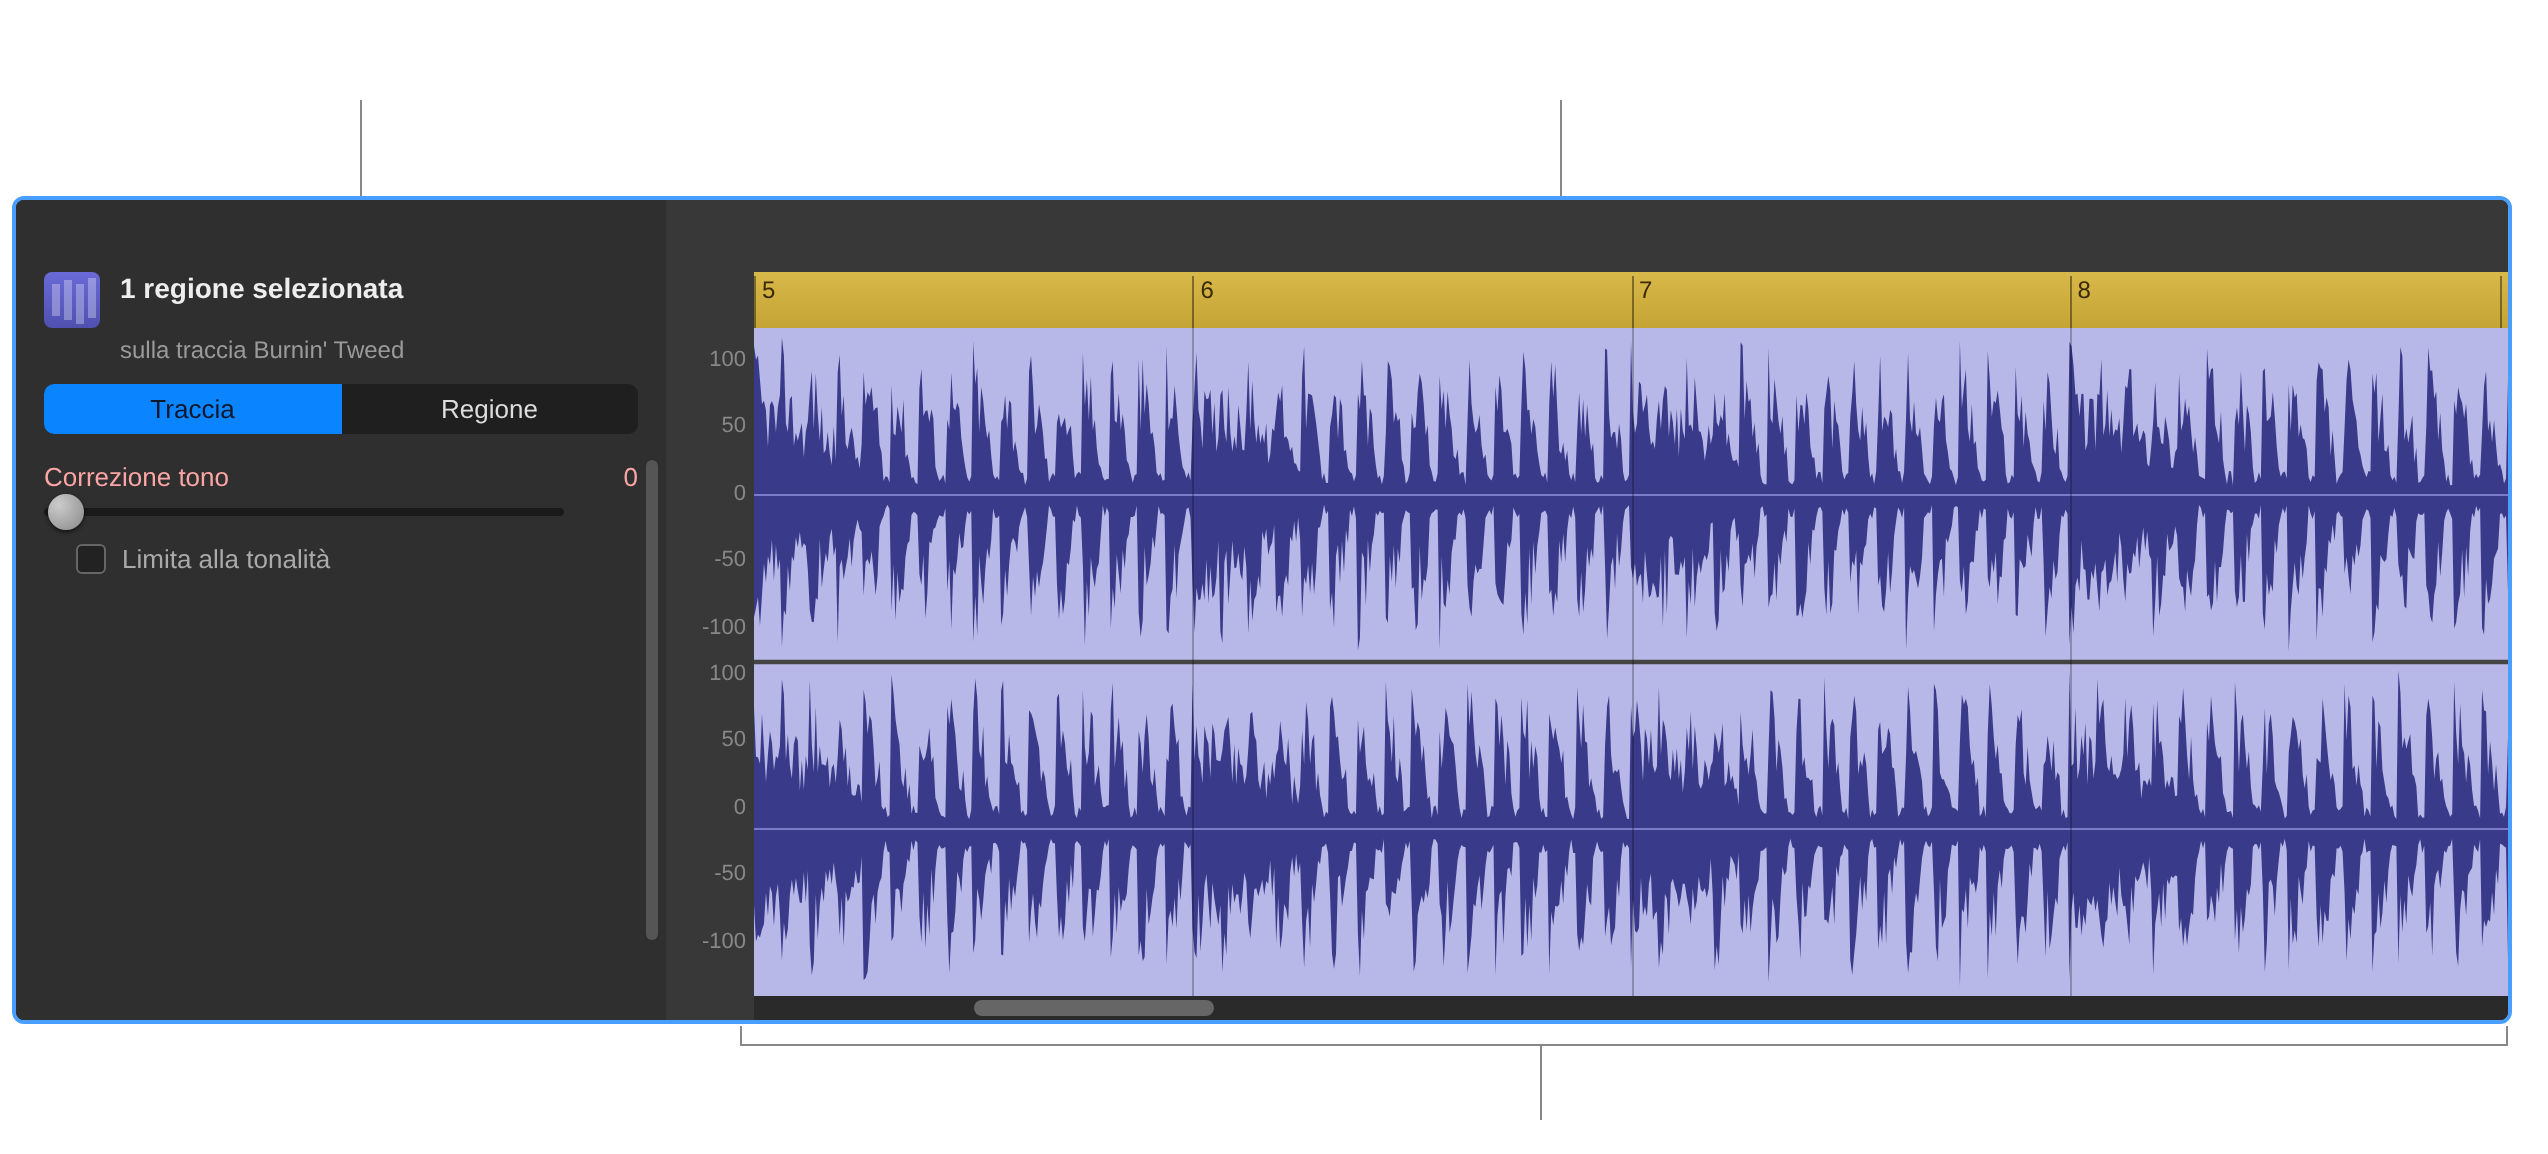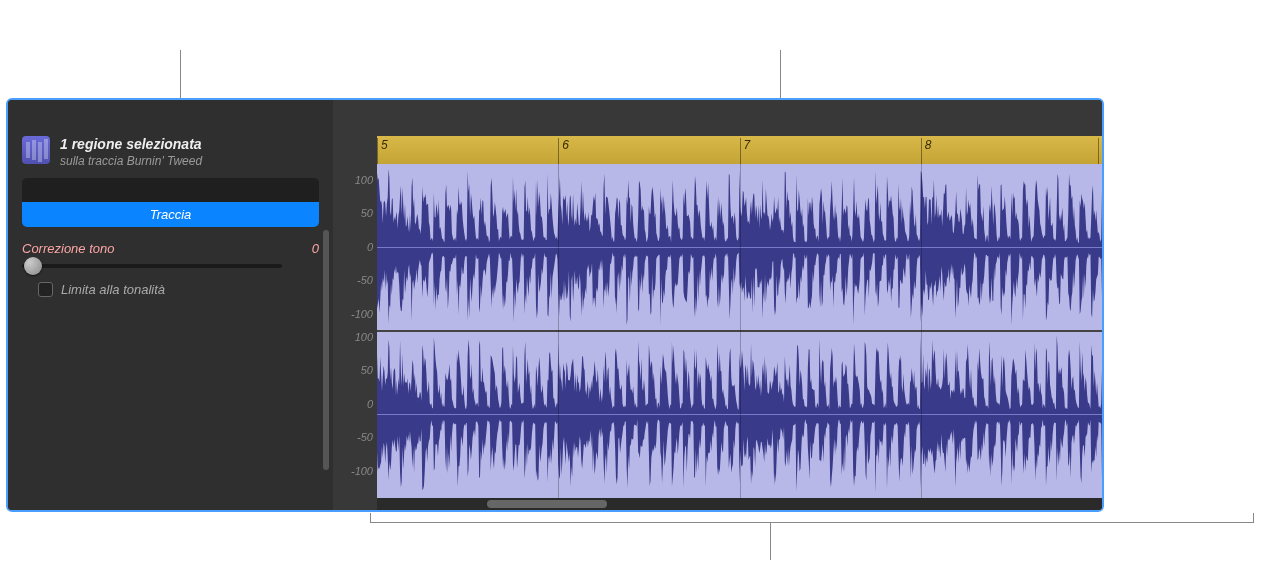--- a/index.html
+++ b/index.html
@@ -9,28 +9,27 @@
       font-size: 13px;
       color: #ddd;
       width: 1274px;
       height: 577px;
       position: relative;
     }
     .editor-panel {
       position: absolute;
       top: 98px;
       left: 6px;
-      width: 1098px;
+      width: 1250px;
       height: 414px;
       background: #2c2c2c;
       border: 2px solid #4a9eff;
       border-radius: 6px;
       display: flex;
       overflow: hidden;
-      font-style: italic;
     }
     
     .toolbar {
       position: absolute;
       top: 6px;
       left: 6px;
       right: 6px;
       height: 28px;
       display: flex;
       align-items: center;
@@ -91,38 +90,38 @@
       flex-shrink: 0;
     }
     .region-icon::before, .region-icon::after {
       content: "";
       position: absolute;
       background: rgba(255,255,255,0.3);
     }
     .region-icon::before { left: 4px; top: 6px; width: 4px; height: 16px; }
     .region-icon::after { left: 10px; top: 4px; width: 4px; height: 20px; box-shadow: 6px 2px 0 rgba(255,255,255,0.3), 12px -1px 0 rgba(255,255,255,0.3); }
     .region-title { font-weight: 600; font-size: 14px; color: #eee; }
-    .region-sub { font-size: 12px; color: #9a9a9a; margin-top: 2px; }
+    .region-sub { font-size: 12px; color: #9a9a9a; margin-top: 16px; }
     .seg-control {
       display: flex;
       width: 100%;
       background: #1f1f1f;
       border-radius: 5px;
       margin: 10px 0 14px 0;
       overflow: hidden;
     }
     .seg-control div {
       flex: 1;
       text-align: center;
       padding: 5px 0;
       font-size: 13px;
       color: #ddd;
       cursor: pointer;
     }
-    .seg-control div.active { background: #0a84ff; color: #ffffff; margin-top: 24px; }
+    .seg-control div.active { background: #0a84ff; color: #0f172a; }
     .param-row { display: flex; justify-content: space-between; color: #fca5a5; font-size: 13px; margin: 6px 0; }
     .slider-track {
       width: 260px;
       height: 4px;
       background: #1a1a1a;
       border-radius: 2px;
       margin: 8px 0 14px 0;
       position: relative;
     }
     .slider-knob {
@@ -298,20 +297,21 @@
   <div class="inspector">
     <div class="region-info">
       <div class="region-icon"></div>
       <div>
         <div class="region-title">1 regione selezionata</div>
         <div class="region-sub">sulla traccia Burnin' Tweed</div>
       </div>
     </div>
     <div class="seg-control">
       <div class="active">Traccia</div>
+      <div>Regione</div>
     </div>
     <div class="param-row">
       <span>Correzione tono</span>
       <span>0</span>
     </div>
     <div class="slider-track">
       <div class="slider-knob"></div>
     </div>
     <div class="check-row">
       <div class="checkbox"></div>

